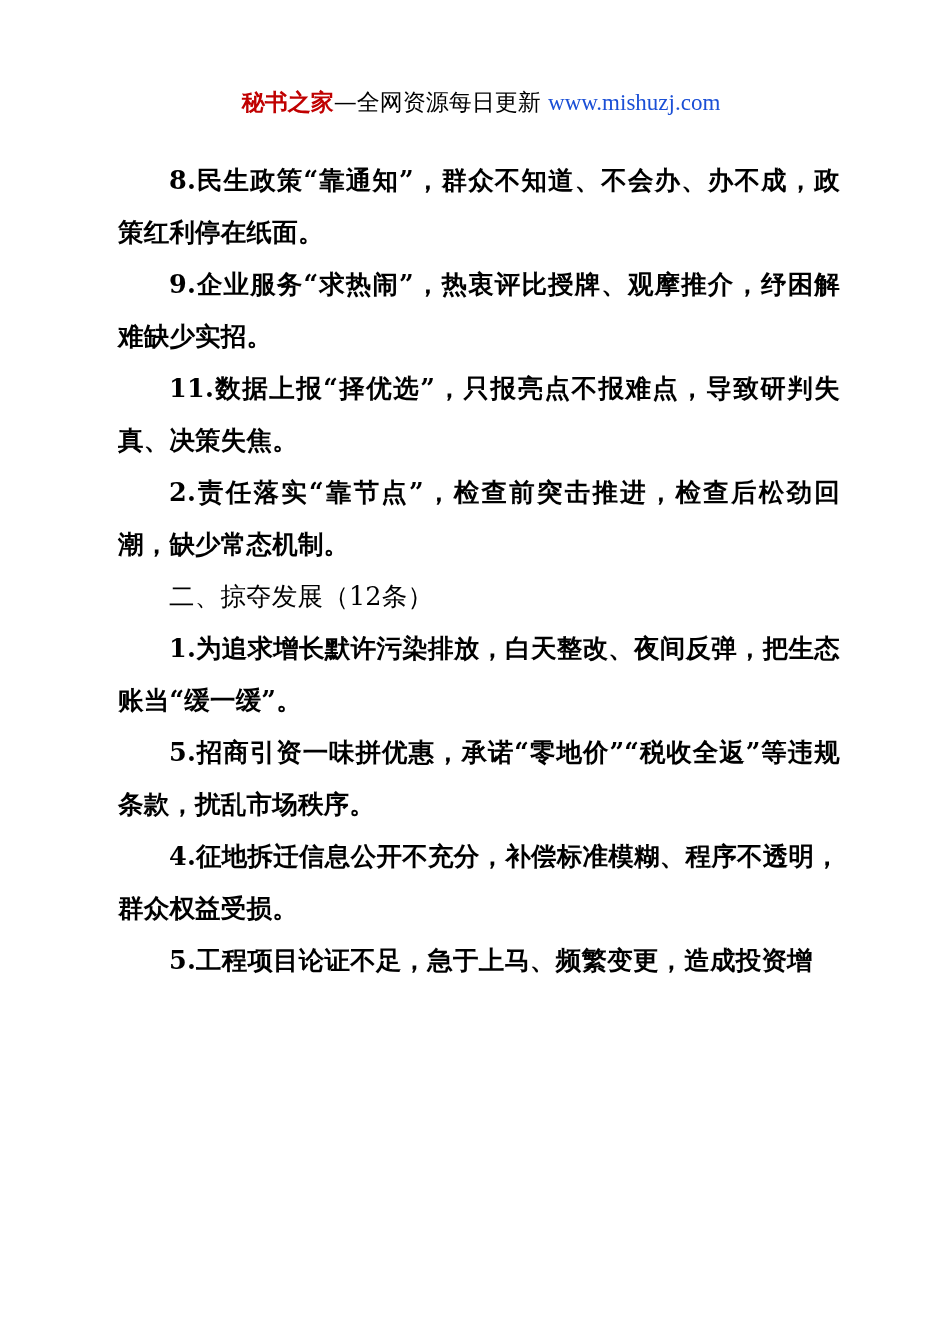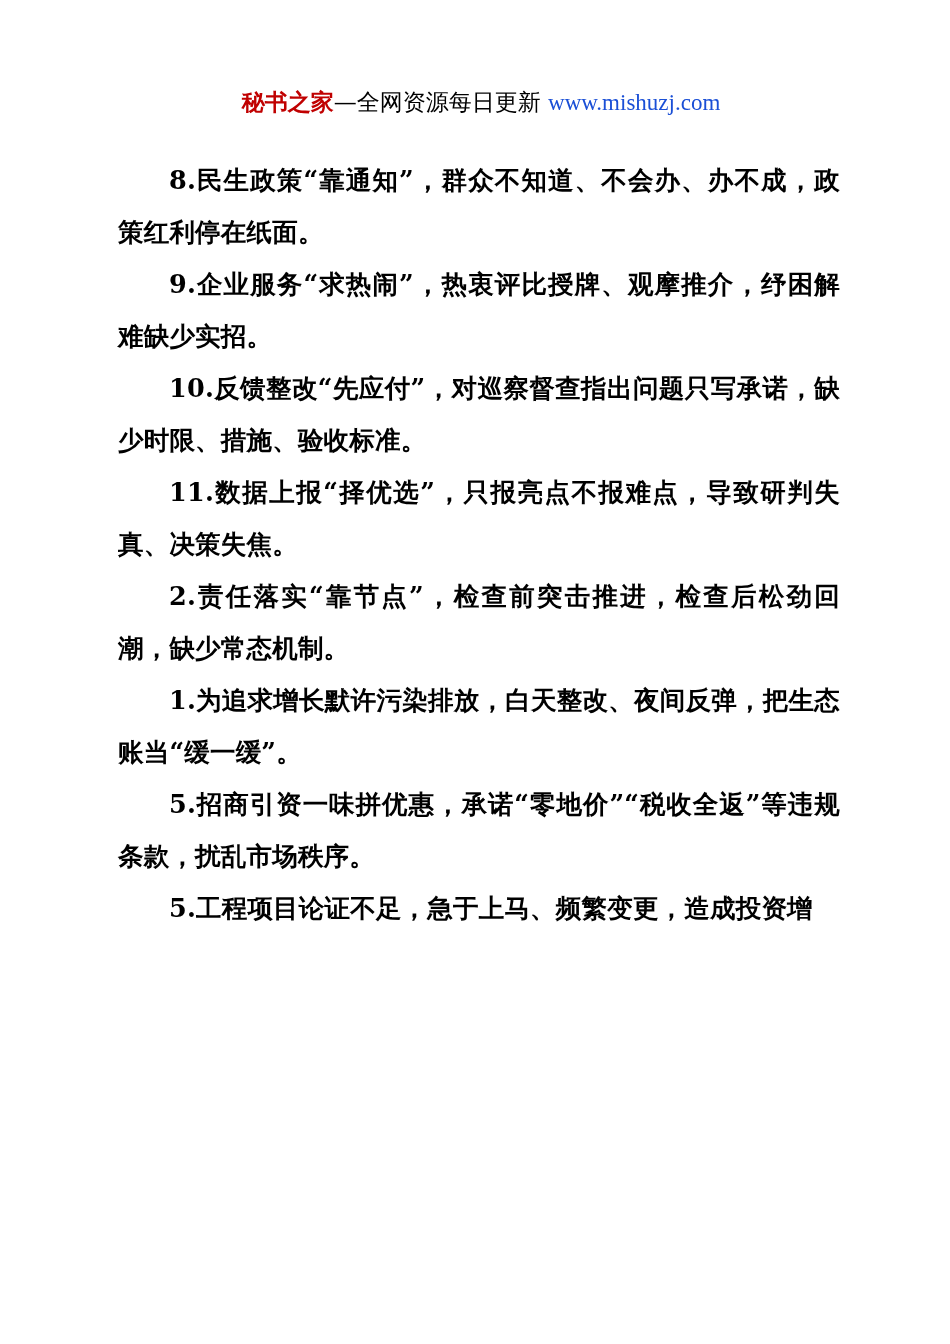--- a/index.html
+++ b/index.html
@@ -70,21 +70,22 @@
 
 <div class="page">
 
   <div class="header">
     <span class="brand">秘书之家</span><span class="tagline">—全网资源每日更新</span> <span class="url">www.mishuzj.com</span>
   </div>
 
   <div class="body-text">
     <p class="para">8.民生政策“靠通知”，群众不知道、不会办、办不成，政策红利停在纸面。</p>
     <p class="para">9.企业服务“求热闹”，热衷评比授牌、观摩推介，纾困解难缺少实招。</p>
-    <p class="para">10.反馈整改“先应付”，对巡察督查指出问题只写承诺，缺少时限、措施、验收标准。</p>
     <p class="para">11.数据上报“择优选”，只报亮点不报难点，导致研判失真、决策失焦。</p>
     <p class="para">2.责任落实“靠节点”，检查前突击推进，检查后松劲回潮，缺少常态机制。</p>
+    <p class="para normal">二、掠夺发展（12条）</p>
     <p class="para">1.为追求增长默许污染排放，白天整改、夜间反弹，把生态账当“缓一缓”。</p>
     <p class="para">5.招商引资一味拼优惠，承诺“零地价”“税收全返”等违规条款，扰乱市场秩序。</p>
+    <p class="para">4.征地拆迁信息公开不充分，补偿标准模糊、程序不透明，群众权益受损。</p>
     <p class="para">5.工程项目论证不足，急于上马、频繁变更，造成投资增</p>
   </div>
 
 </div>
 
 </body></html>

